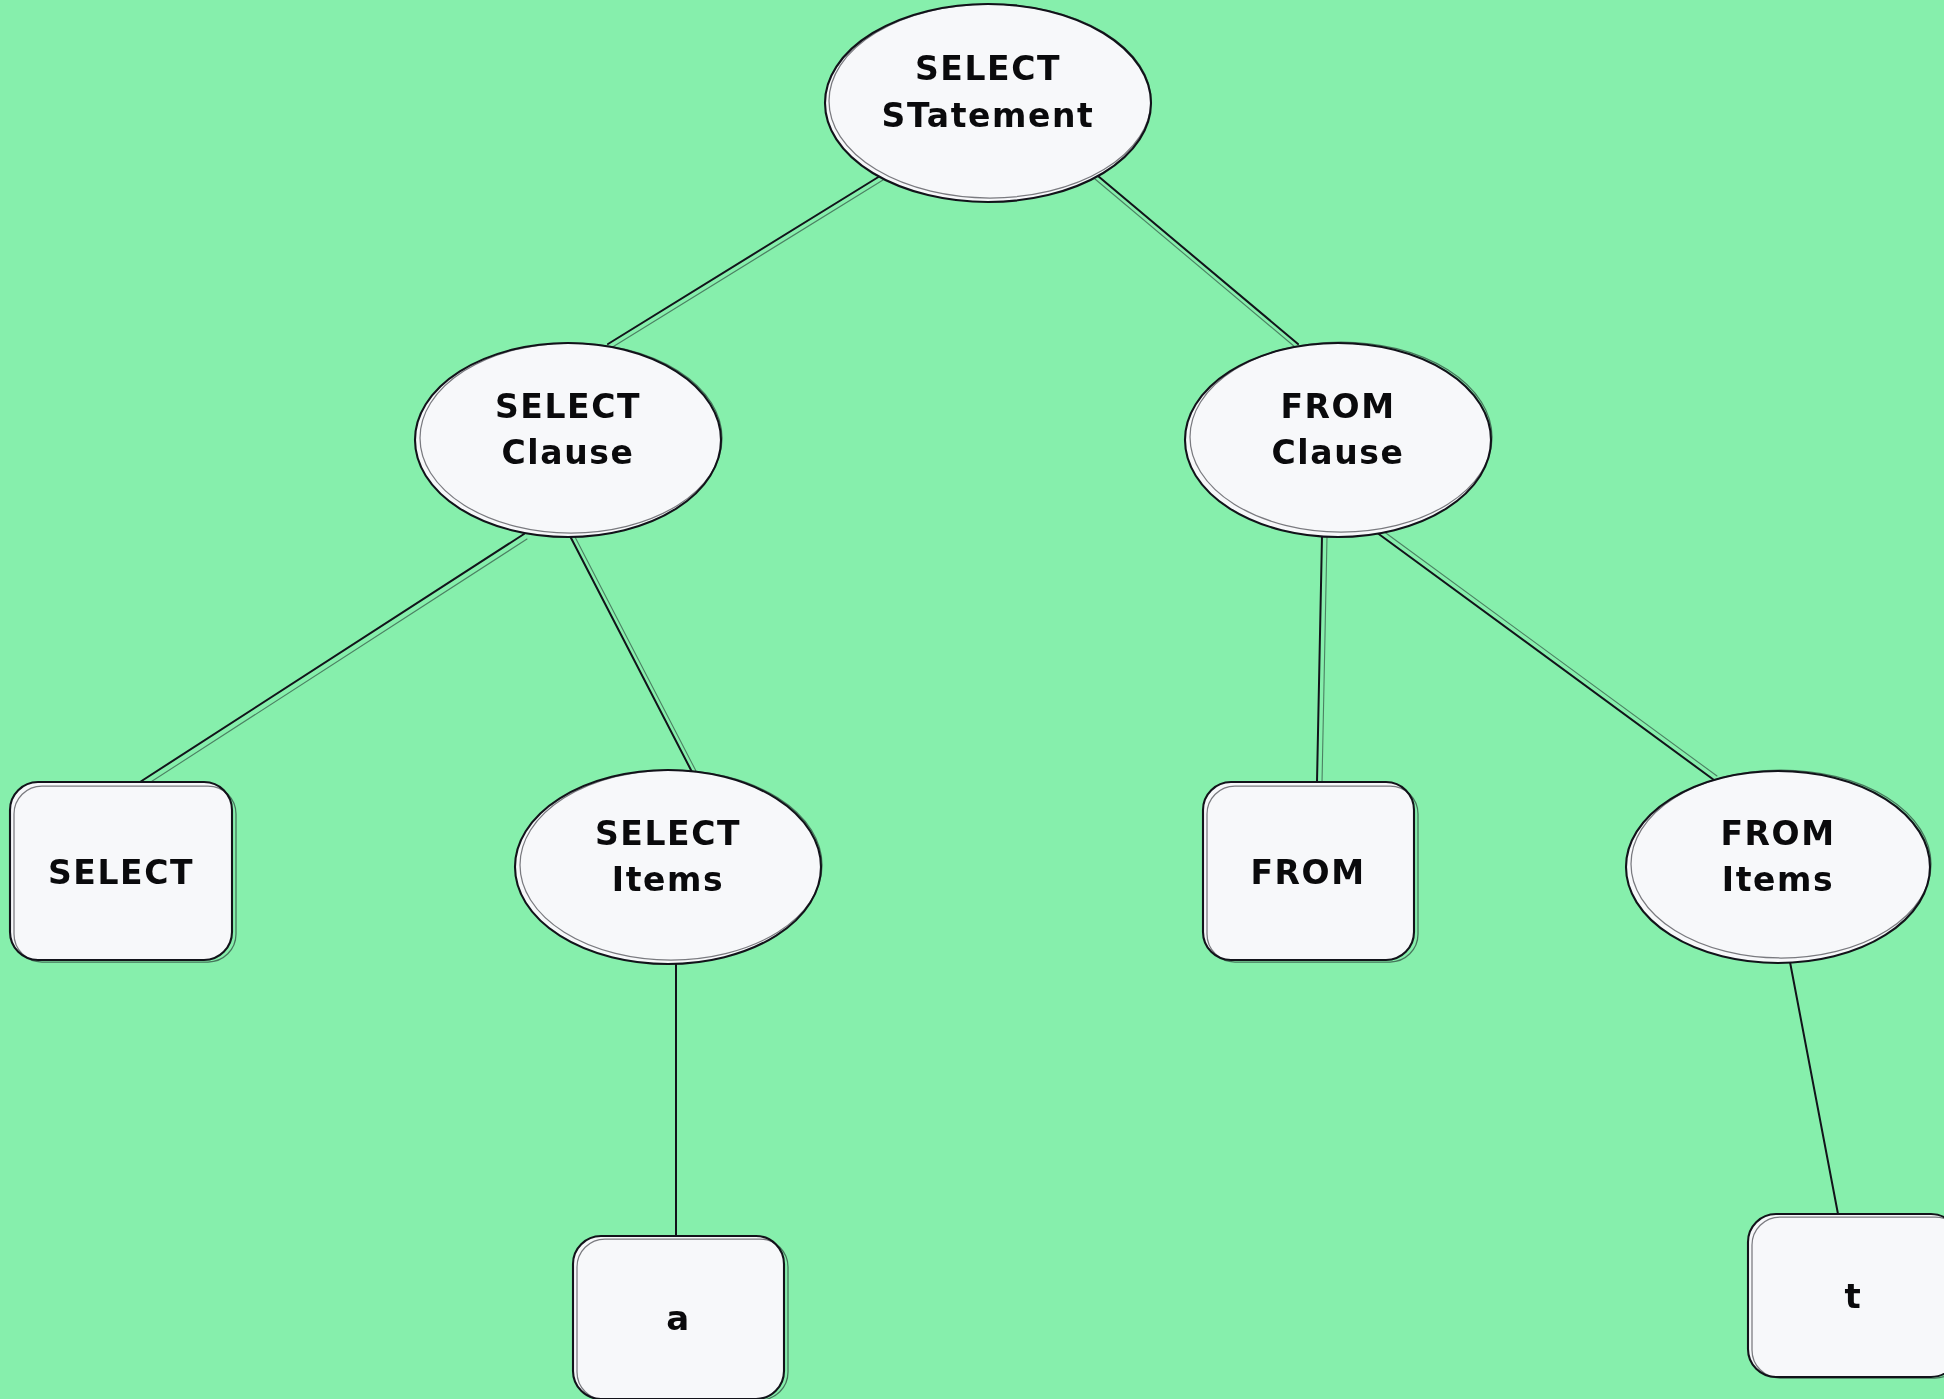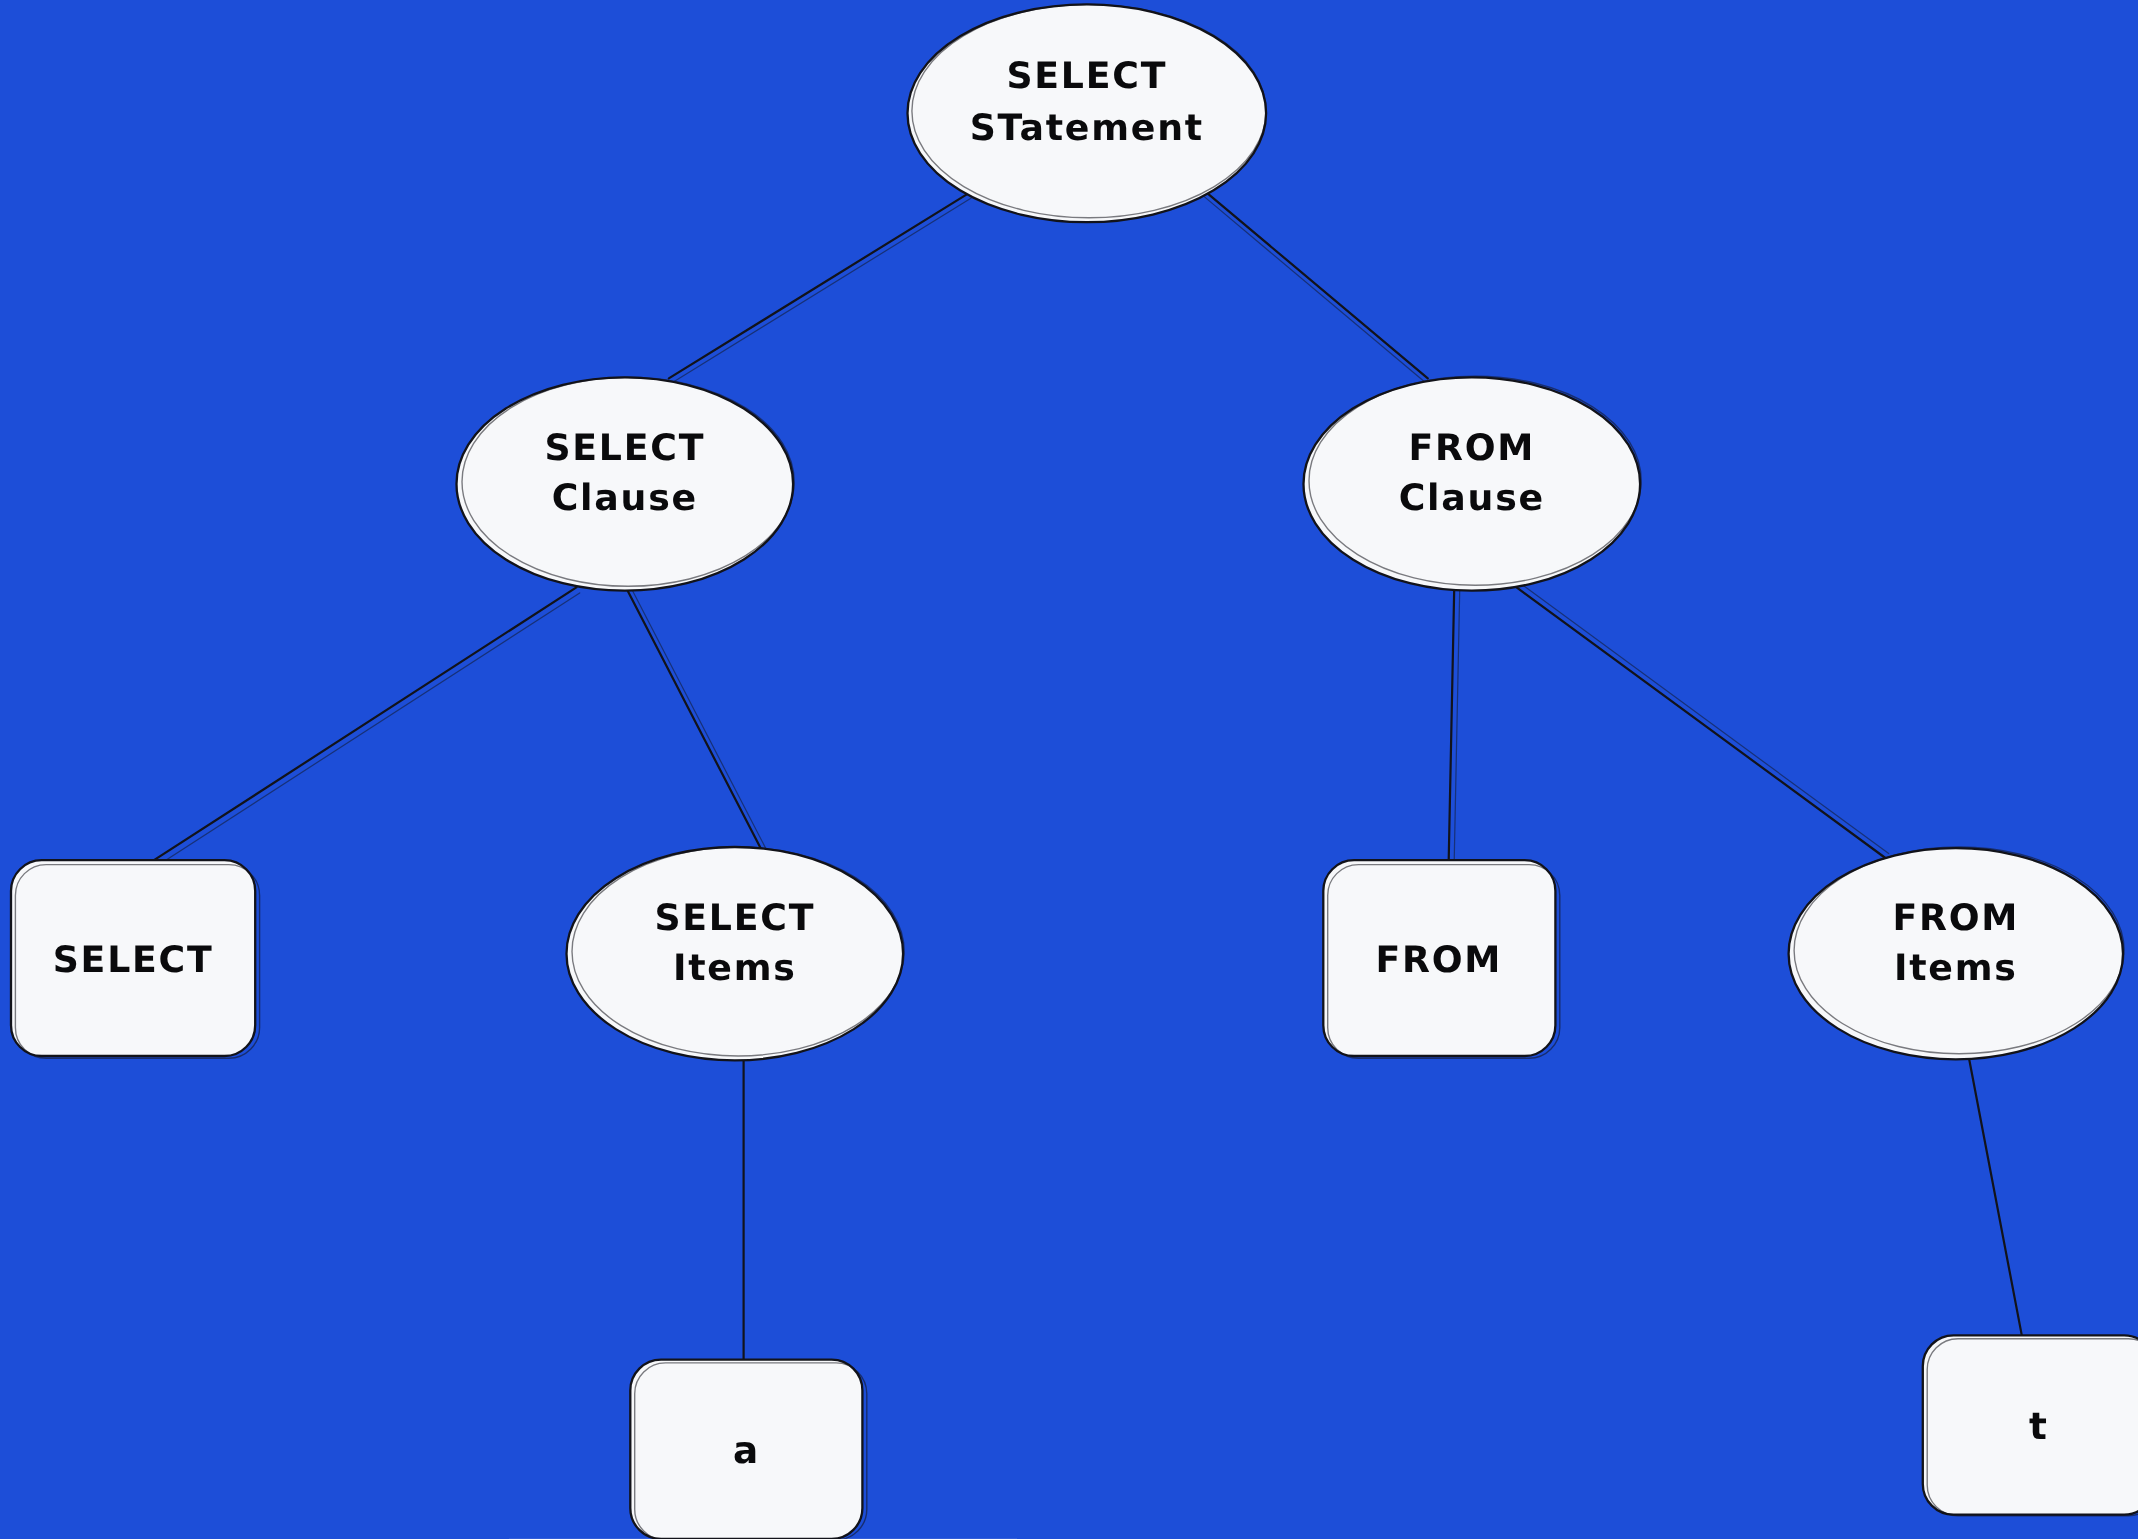--- a/index.html
+++ b/index.html
@@ -11,21 +11,21 @@
   body {
     width: 1944px;
     height: 1399px;
     overflow: hidden;
     font-family: "DejaVu Sans", sans-serif;
   }
   #diagram-root {
     position: relative;
     width: 1944px;
     height: 1399px;
-    background: #1d4ed8;
+    background: #86efac;
   }
   svg#tree-svg {
     display: block;
     width: 1944px;
     height: 1399px;
   }
   .node-shape {
     fill: #f7f8fa;
     stroke: #12131a;
     stroke-width: 2.1;

